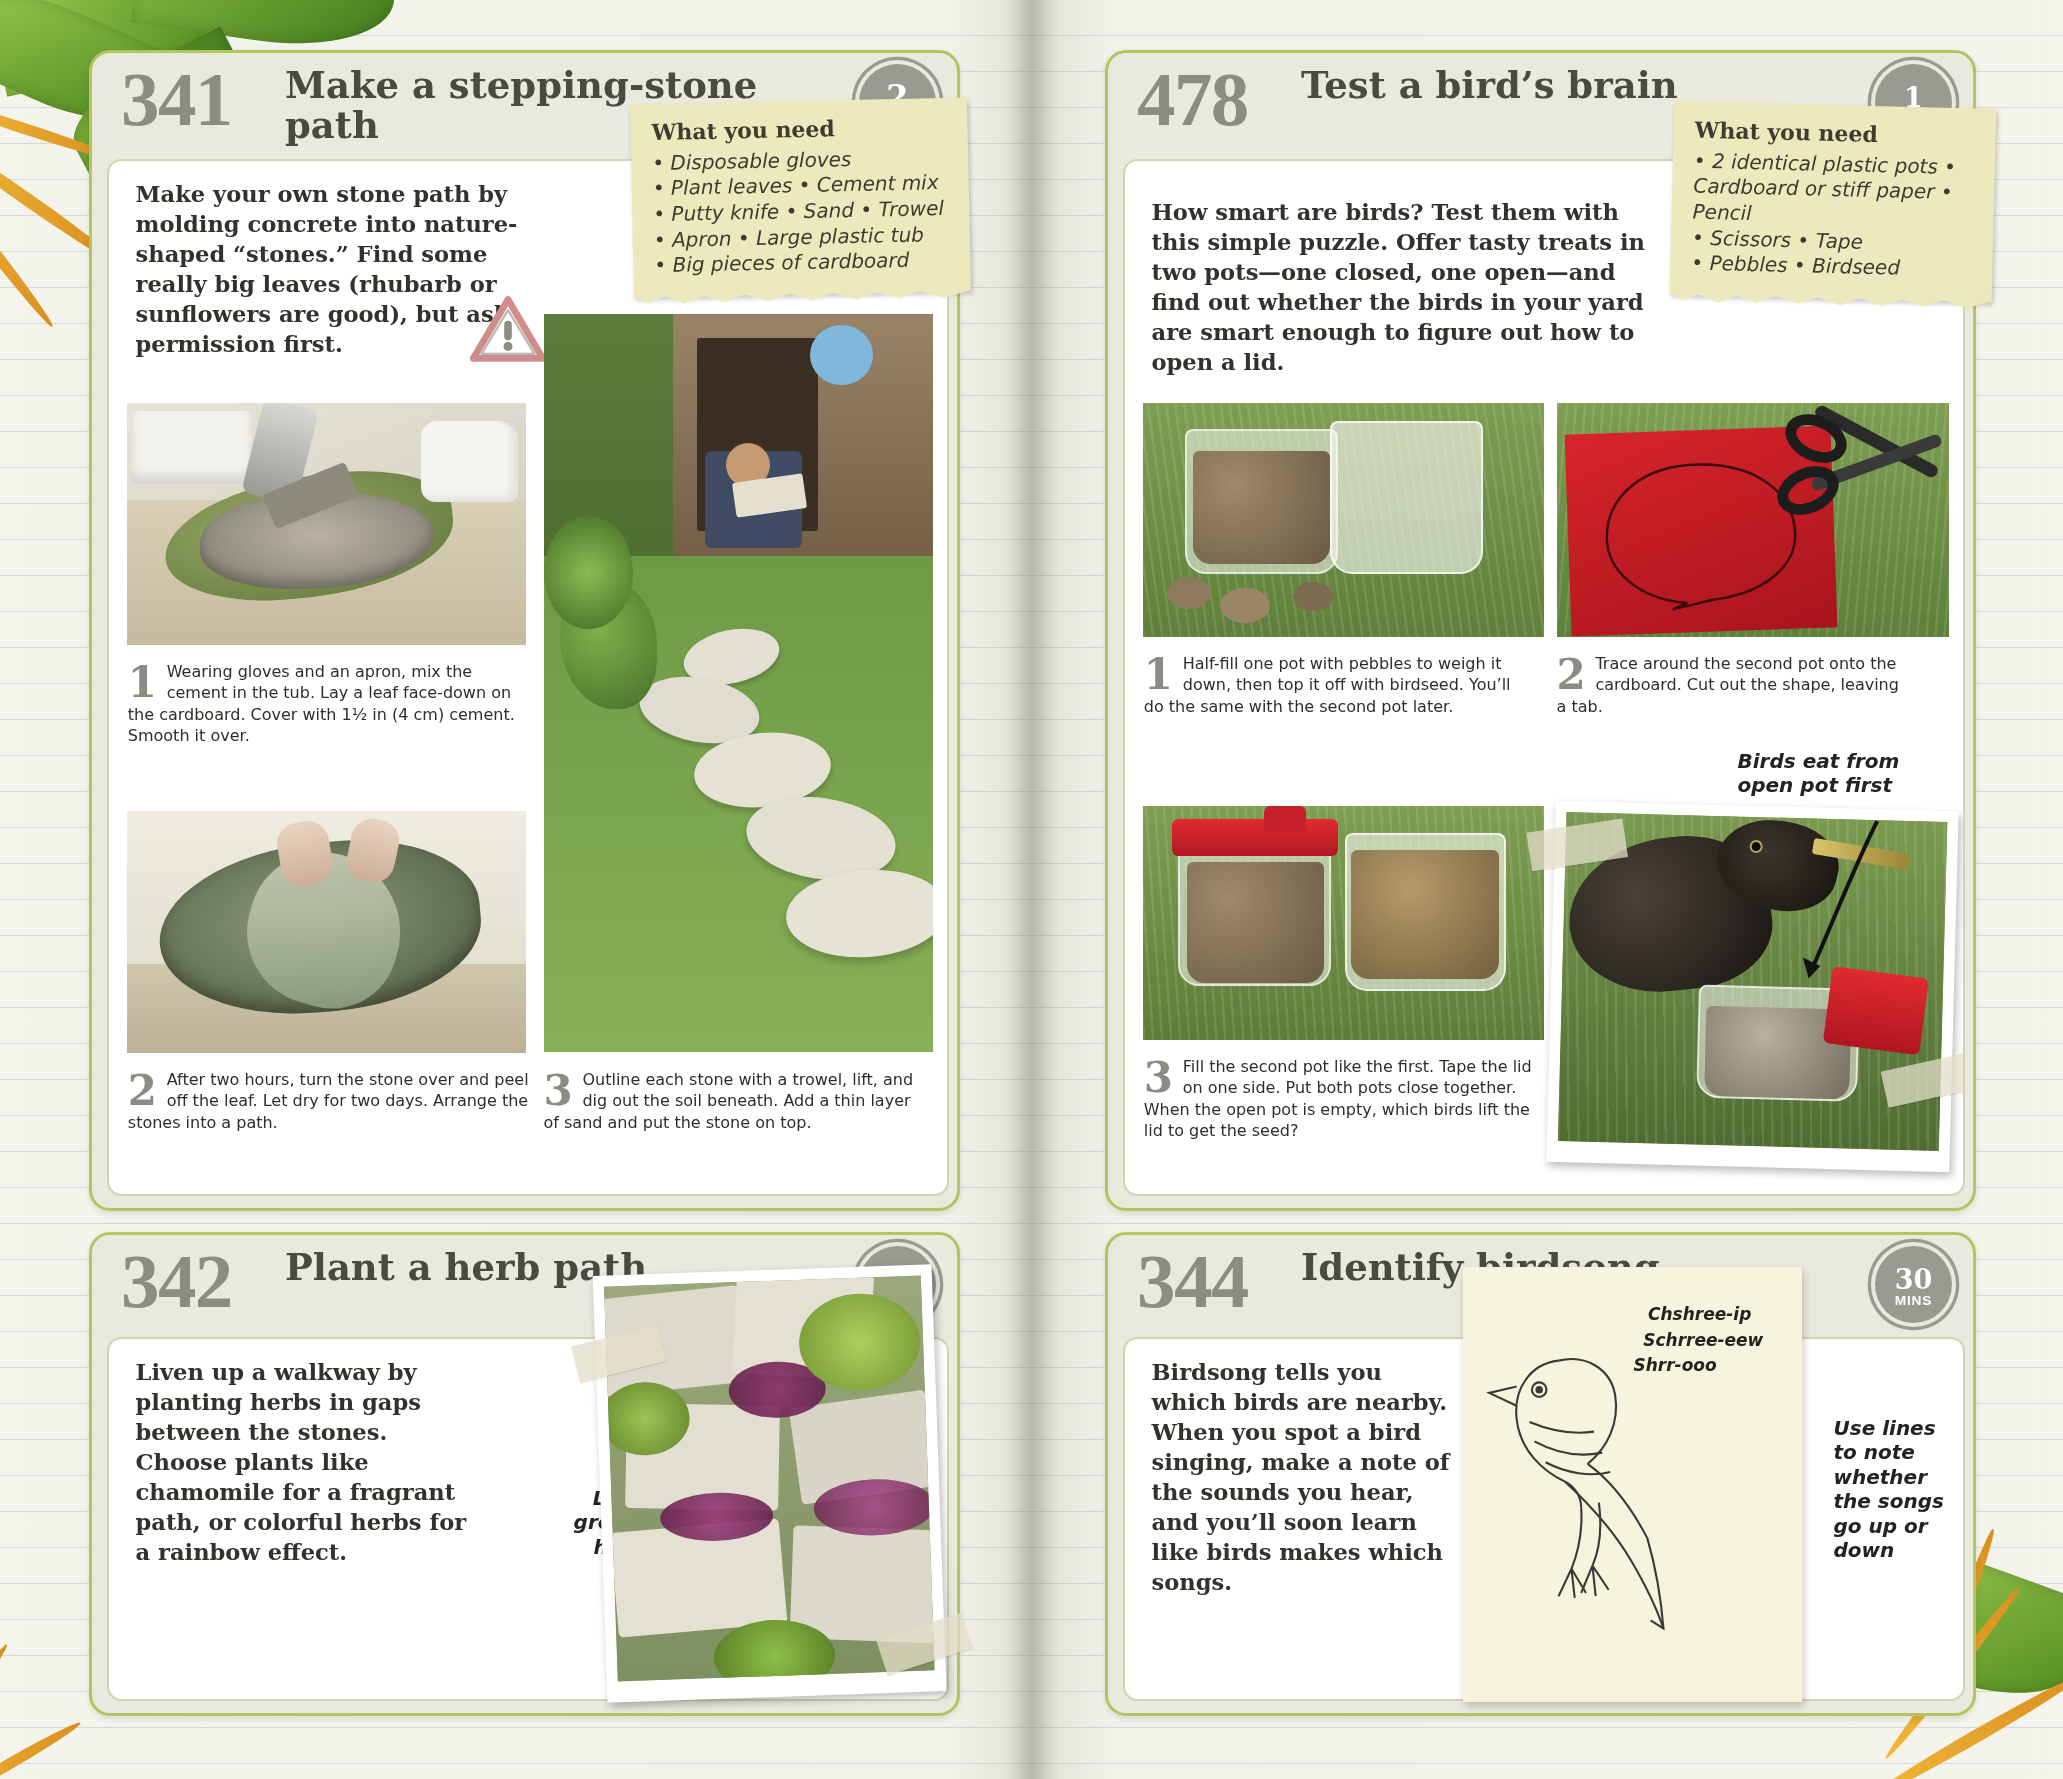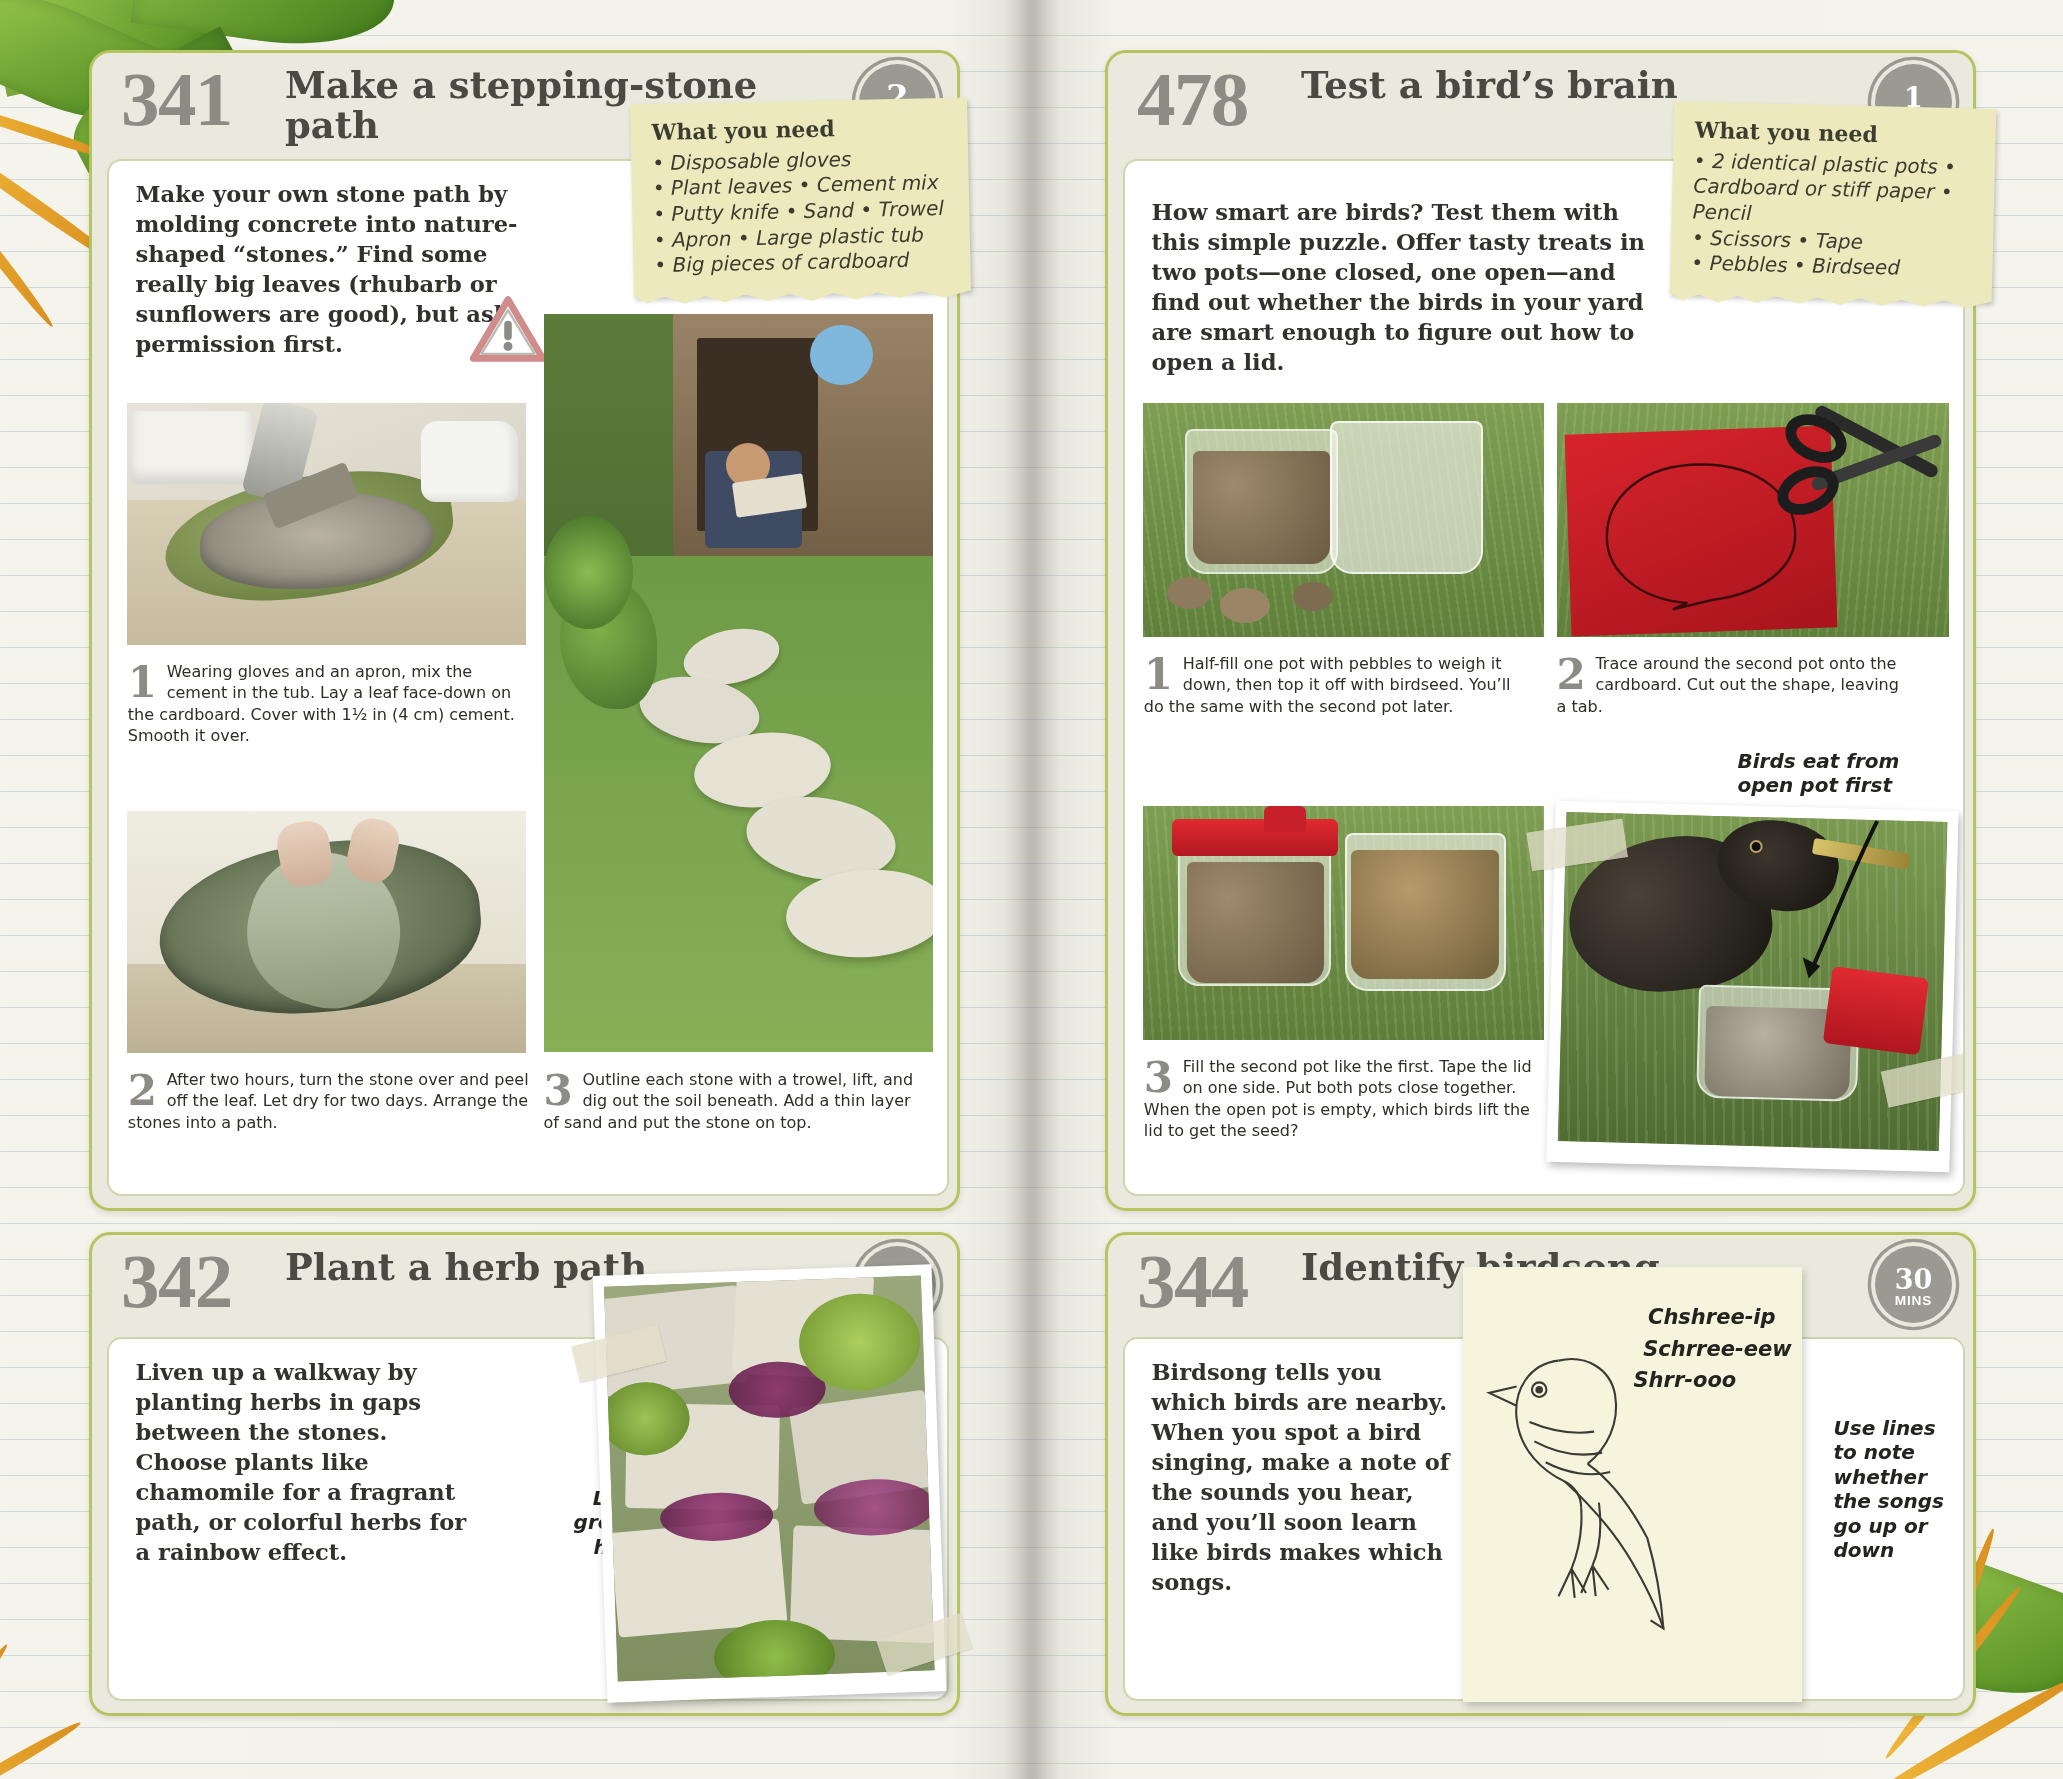--- a/index.html
+++ b/index.html
@@ -502,21 +502,21 @@
             <path d="M124 246 C126 276 120 302 112 322"></path>
             <path d="M112 322 L96 356 M112 322 L116 358 M112 322 L130 352"></path>
             <path d="M146 240 C150 272 146 300 138 318"></path>
             <path d="M138 318 L124 352 M138 318 L142 356 M138 318 L158 348"></path>
             <path d="M60 140 C84 150 112 156 140 152"></path>
             <path d="M66 164 C92 178 122 184 150 178"></path>
             <path d="M80 190 C106 204 136 208 160 202"></path>
             <path d="M206 284 C214 312 222 344 226 396 L210 386"></path>
           </g>
         </svg>
-        <div class="hand" style="left:185px;top:35px;width:145px;font-size:21px;line-height:1.5;">
+        <div class="hand" style="left:185px;top:35px;width:145px;font-size:17px;line-height:1.5;">
           <div>Chshree-ip</div>
           <div style="margin-left:-4.8px;">Schrree-eew</div>
           <div style="margin-left:-14.5px;">Shrr-ooo</div>
         </div>
       </div>
     </div>
   </div>
 </div>
 
 

